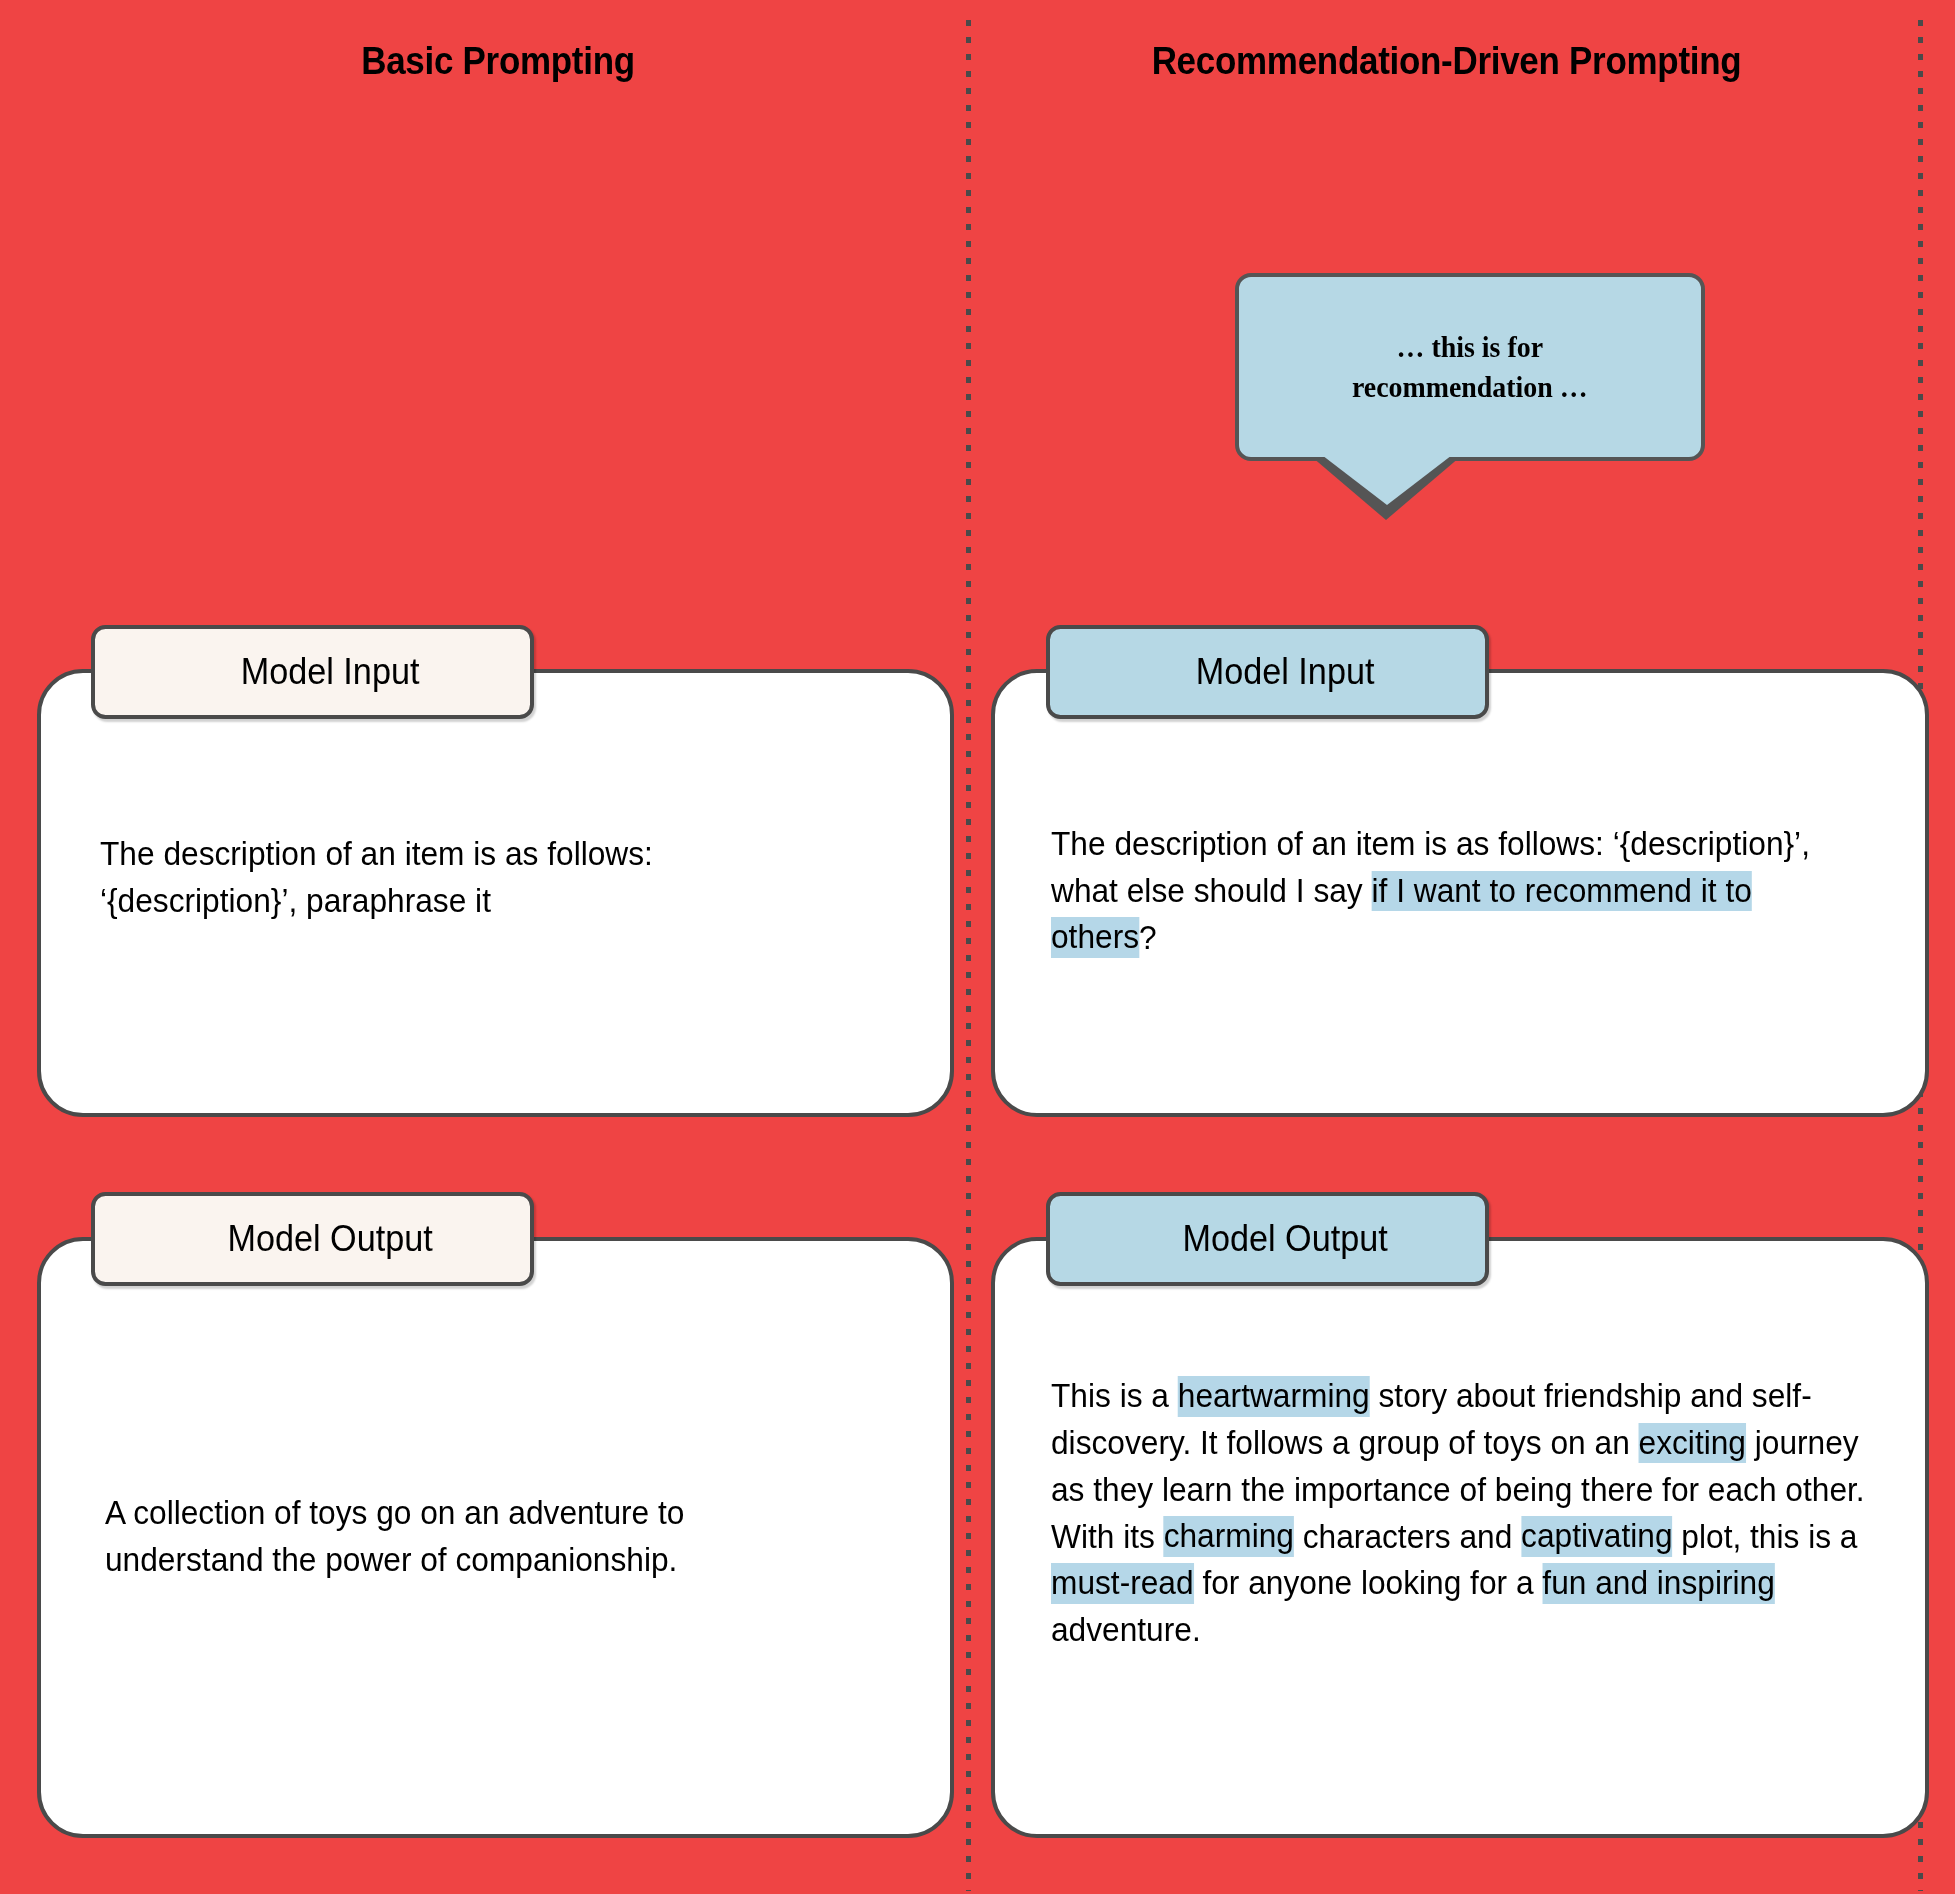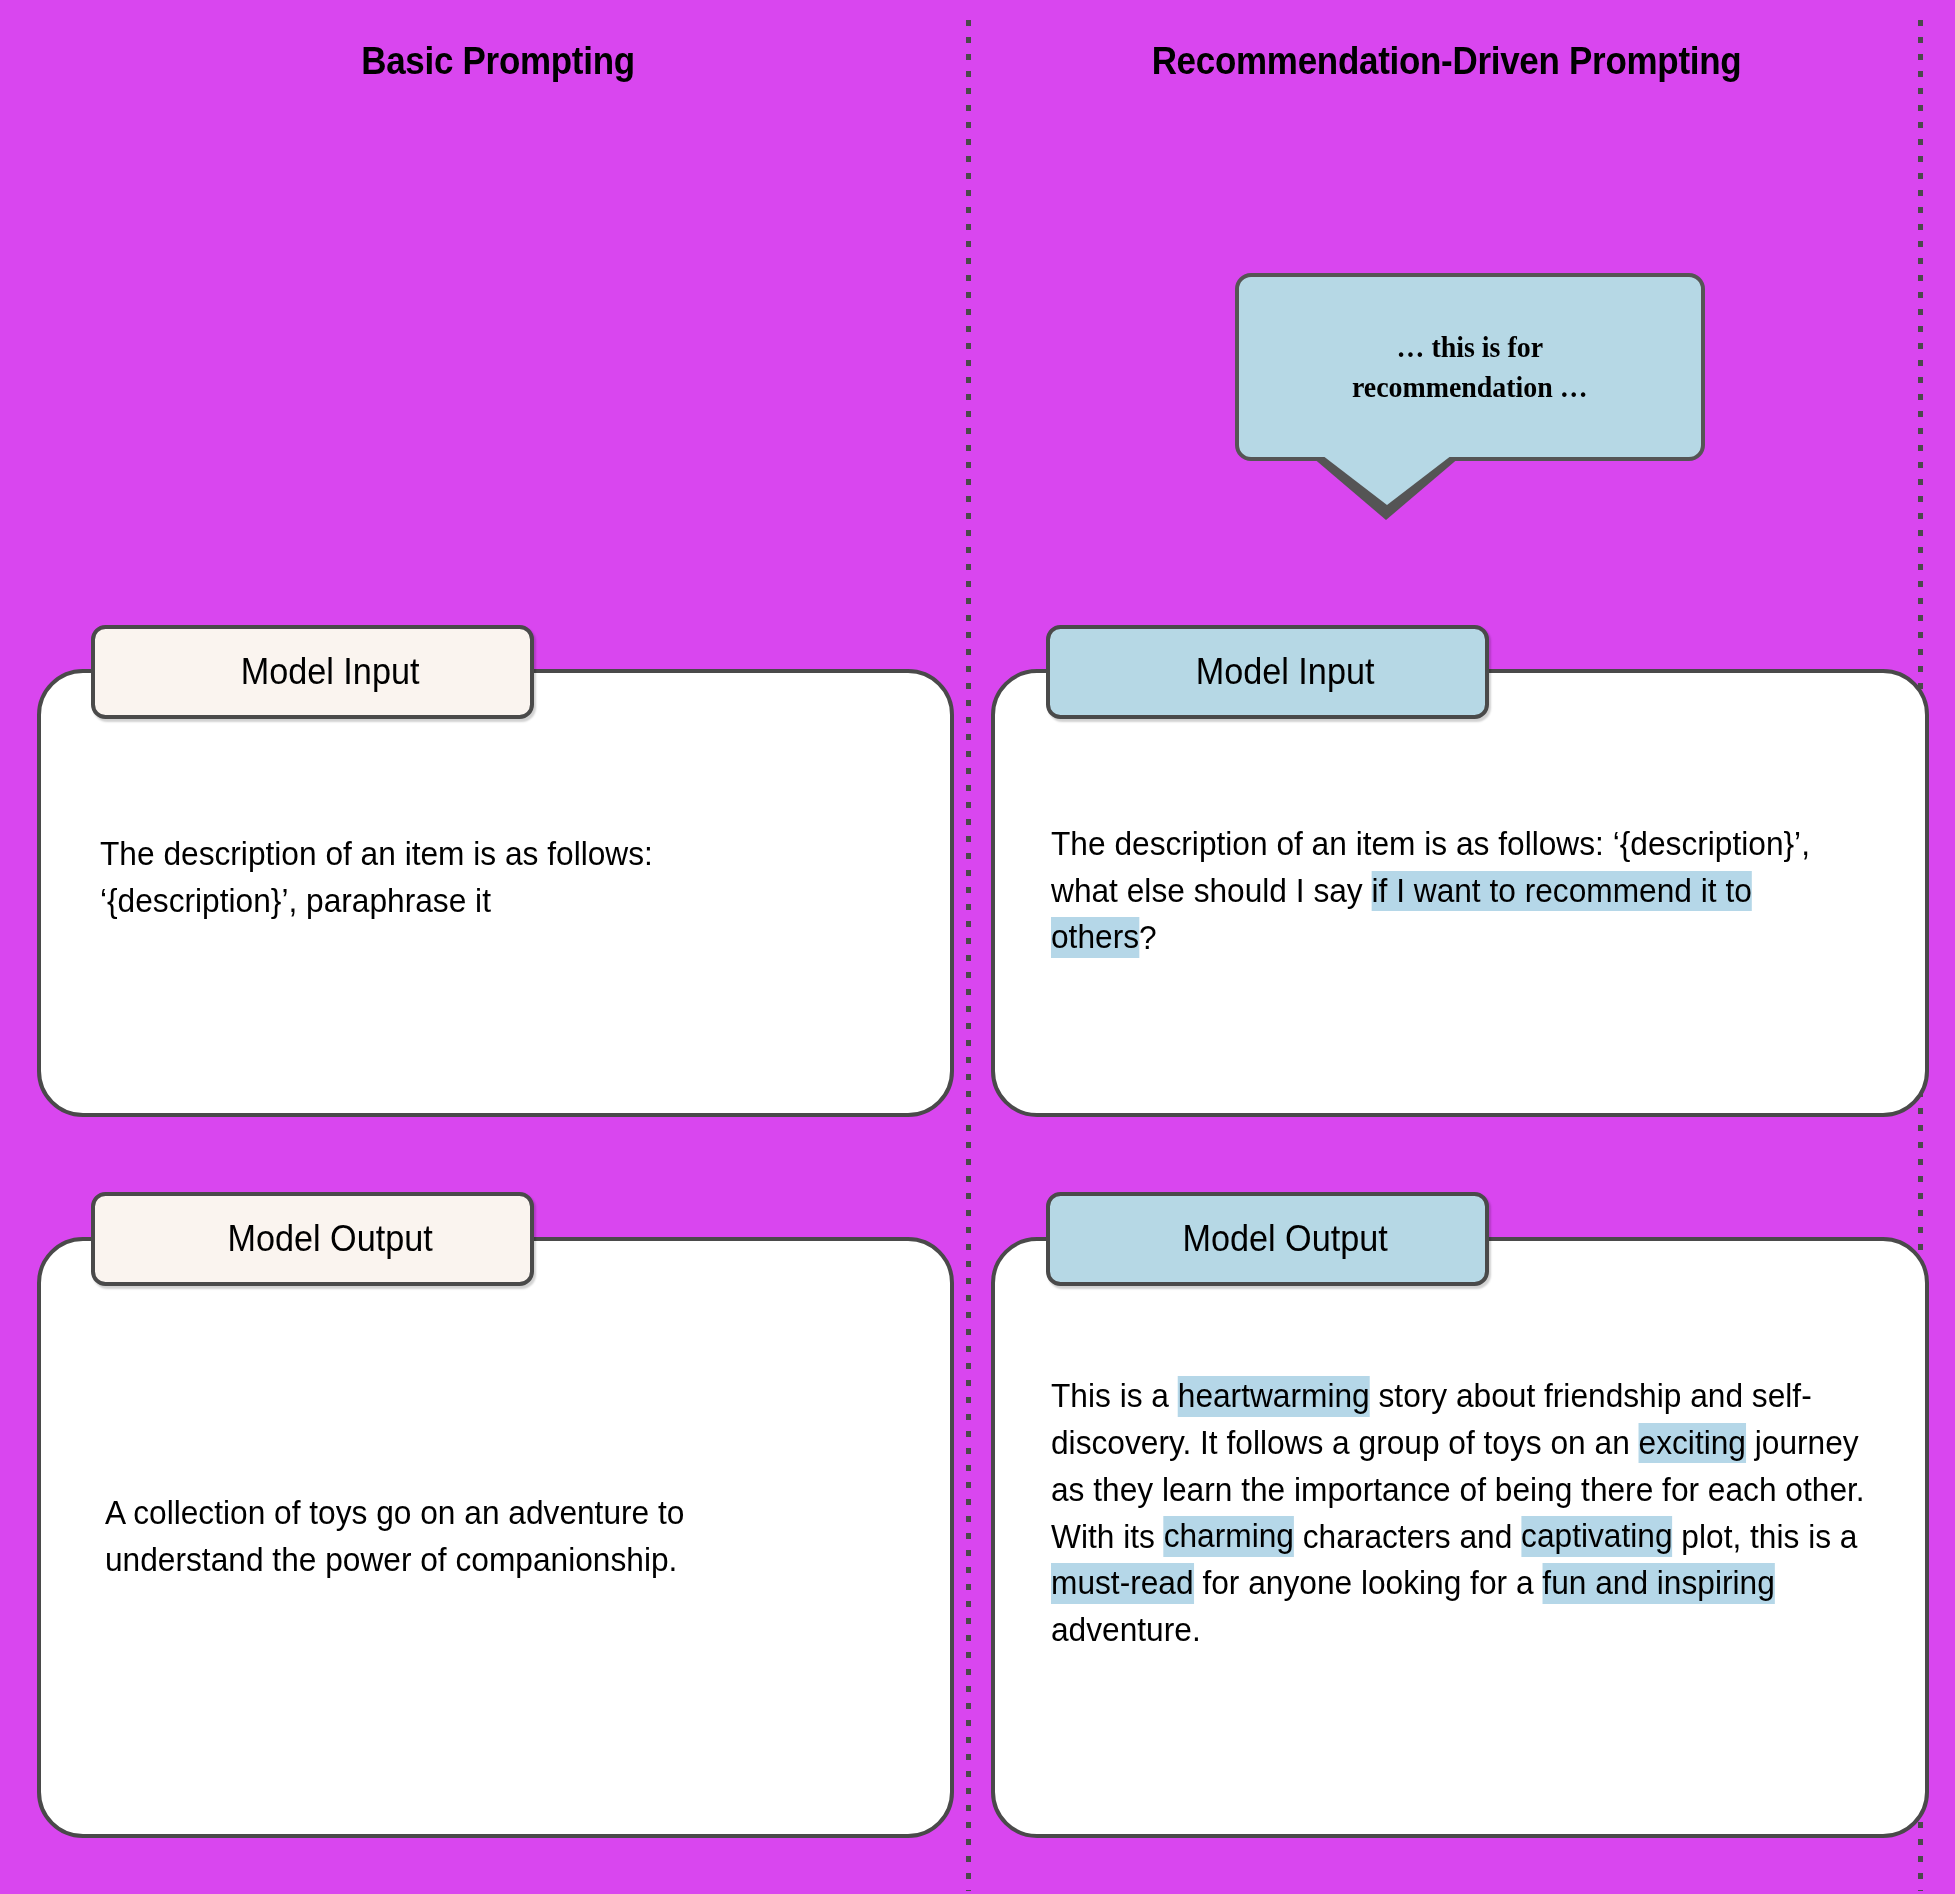--- a/index.html
+++ b/index.html
@@ -5,21 +5,21 @@
 <style>
   html, body {
     margin: 0;
     padding: 0;
     background: #ffffff;
   }
   #canvas {
     position: relative;
     width: 1955px;
     height: 1894px;
-    background: #d946ef;
+    background: #ef4444;
     font-family: "Liberation Sans", "DejaVu Sans", sans-serif;
     overflow: hidden;
   }
 
   
   .col-heading {
     position: absolute;
     font-weight: bold;
     font-size: 38px;
     line-height: 1.1;

